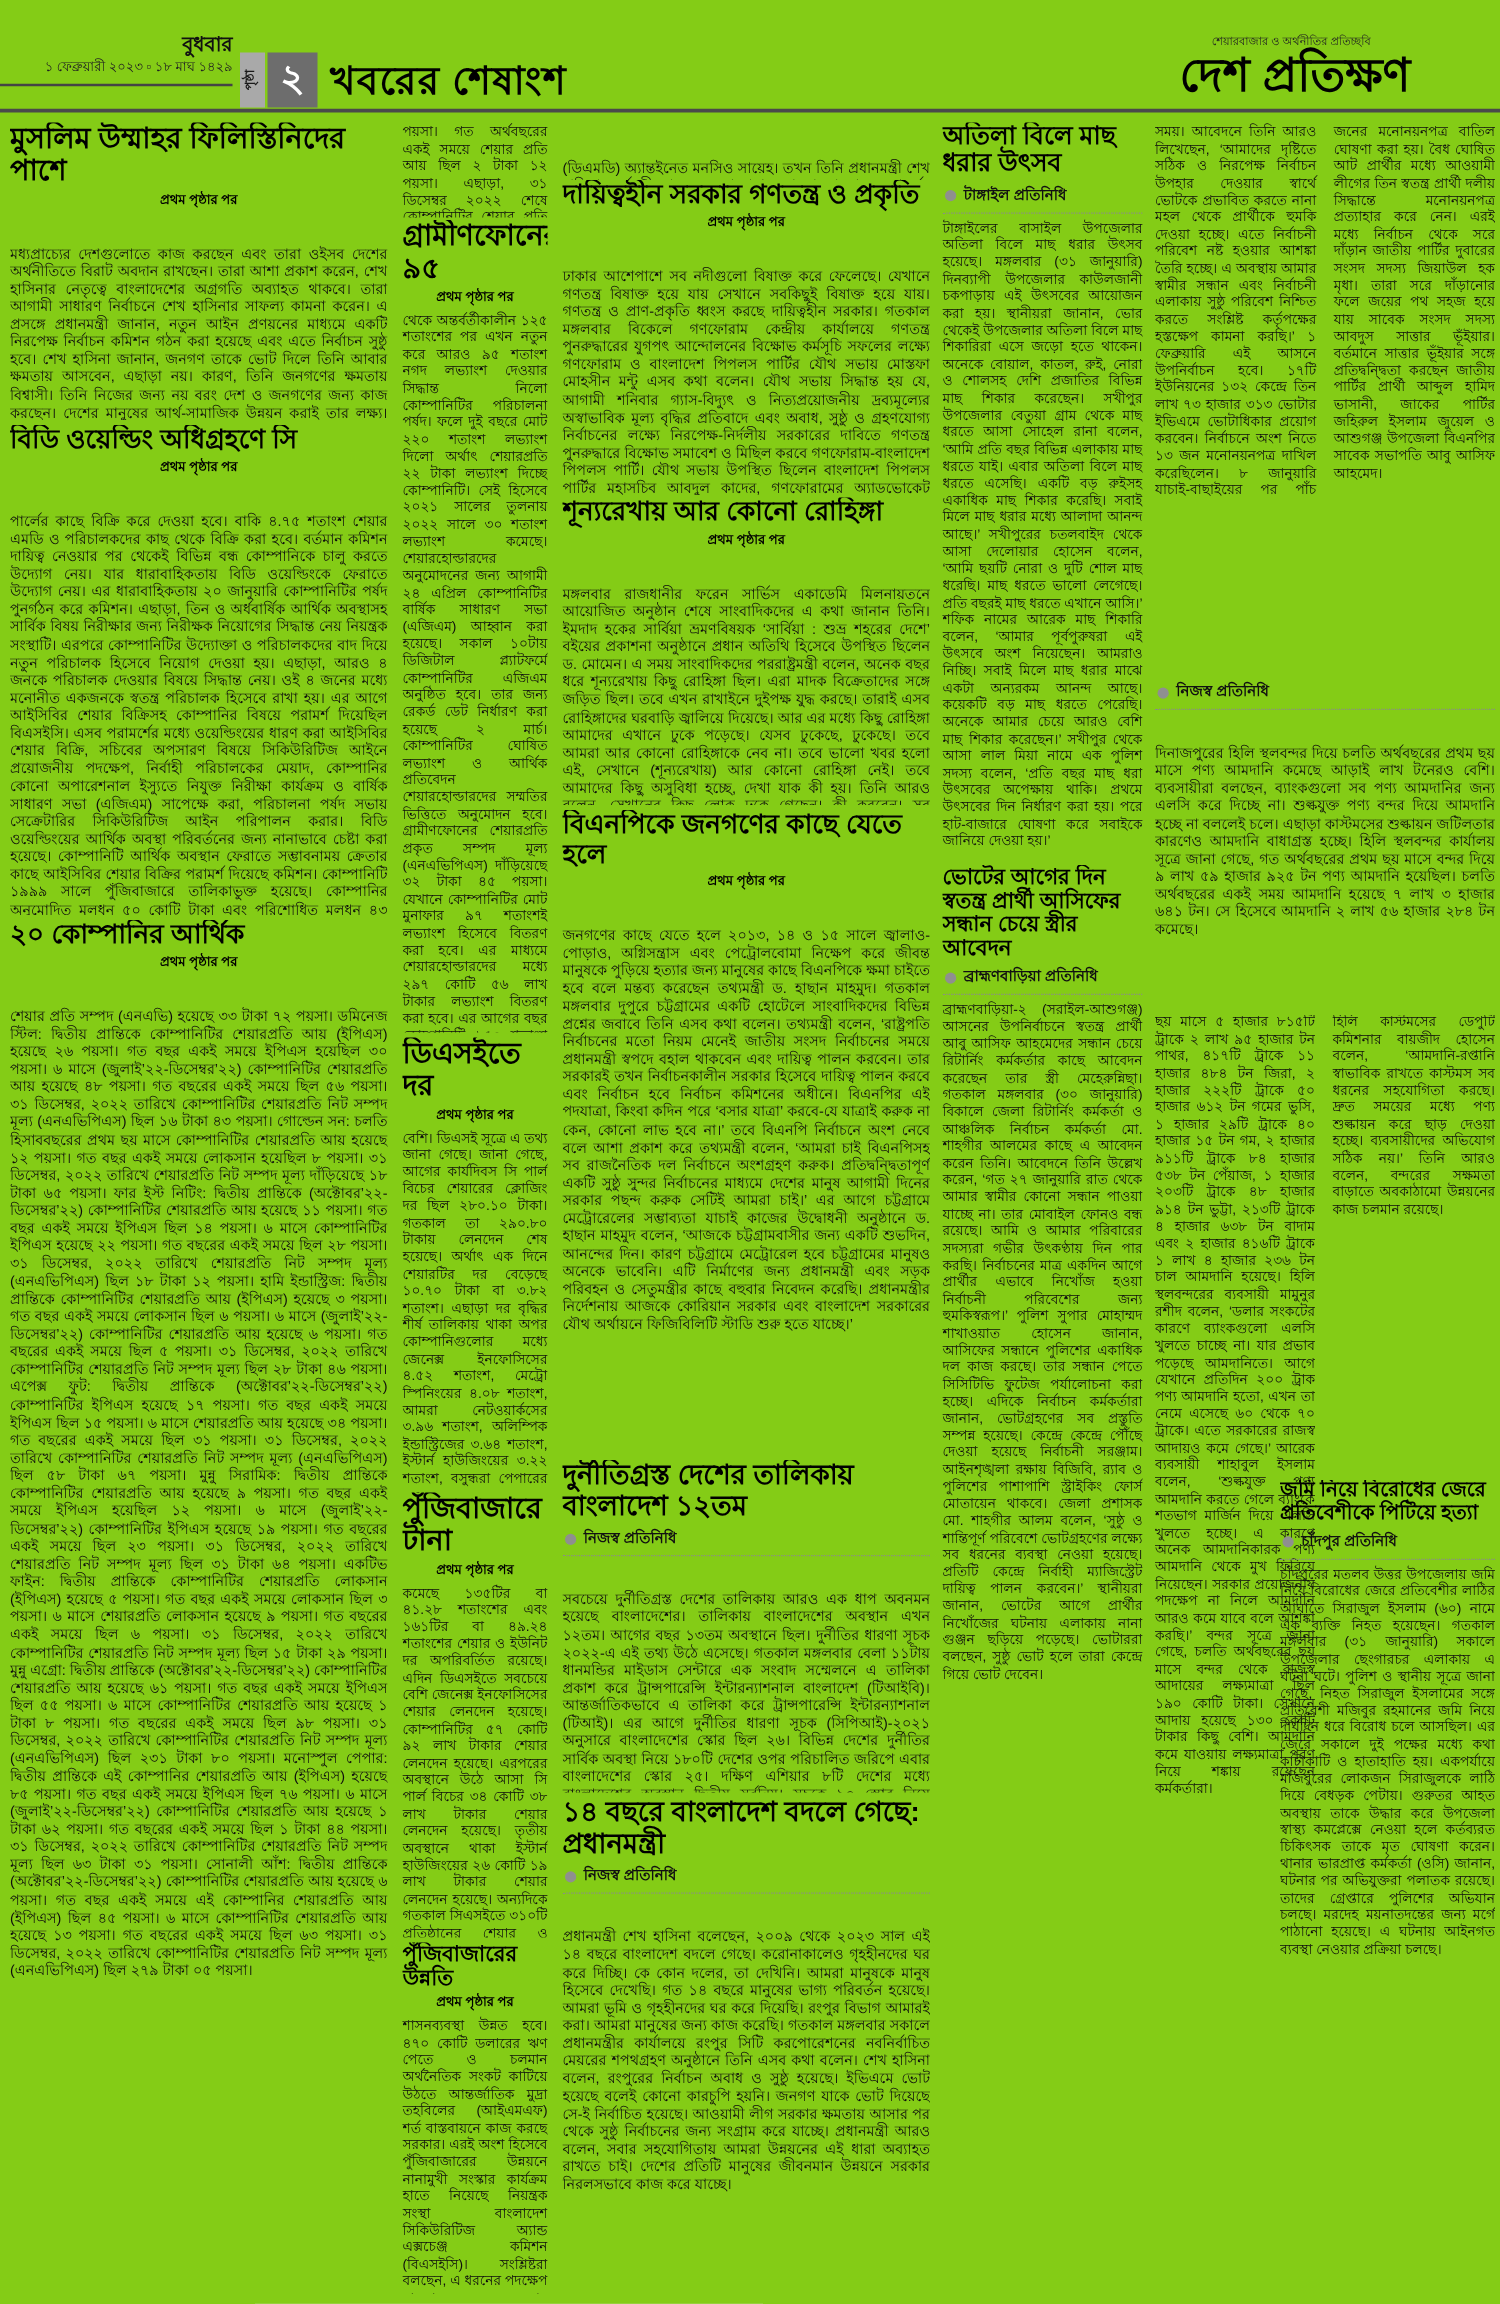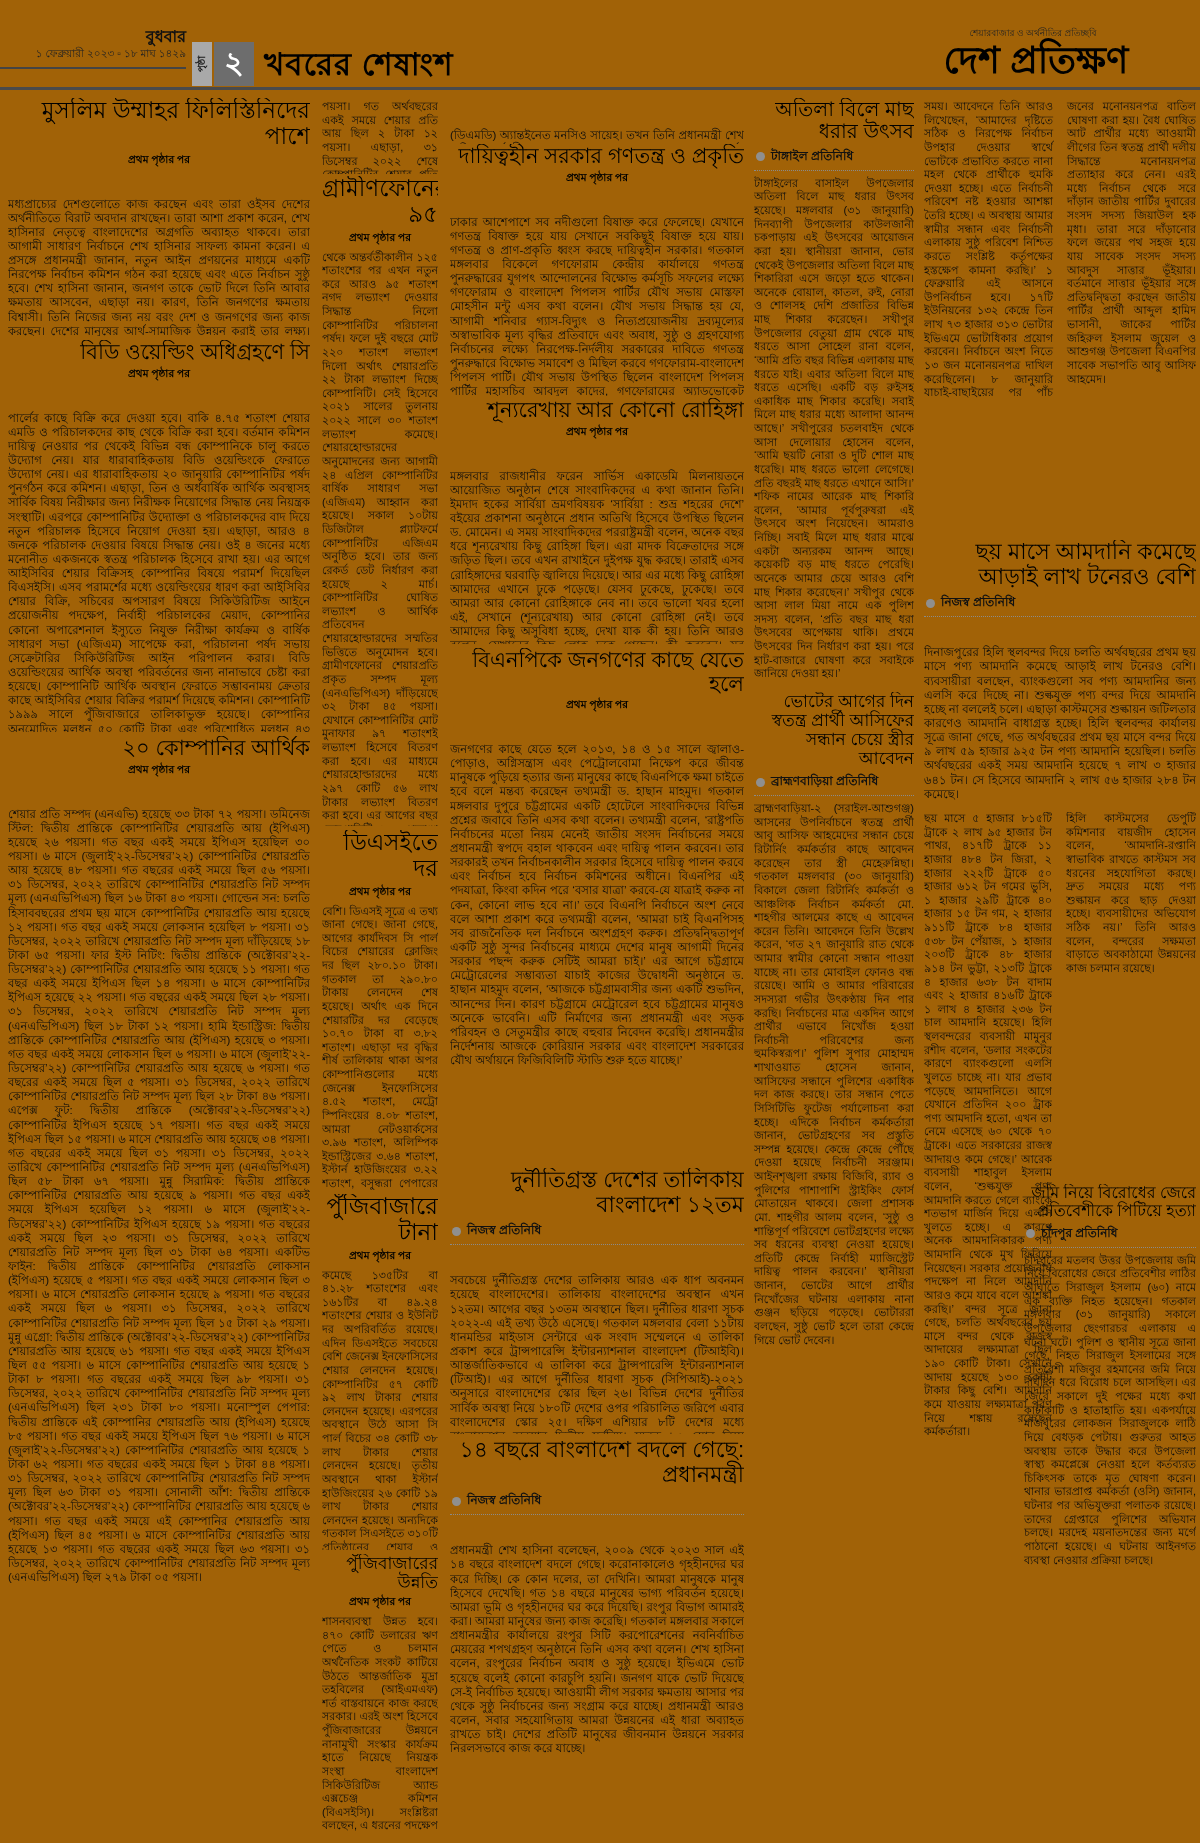--- a/index.html
+++ b/index.html
@@ -1,36 +1,36 @@
 <!DOCTYPE html>
 <html lang="bn"><head>
 <meta charset="utf-8">
 <style>
   html,body{margin:0;padding:0;}
   body{background:#e8e8e6;font-family:"Liberation Sans","DejaVu Sans",sans-serif;}
-  .page{position:relative;width:1200px;height:1843px;margin:0 auto;background:#a16207;color:#111;overflow:hidden;}
+  .page{position:relative;width:1200px;height:1843px;margin:0 auto;background:#84cc16;color:#111;overflow:hidden;}
 
   
   .hdr-date{position:absolute;left:0px;top:28px;width:186px;text-align:right;border-bottom:2px solid #444;padding-bottom:4px;}
   .hdr-weekday{font-weight:bold;font-size:16px;line-height:18px;}
   .hdr-dateline{font-size:10.5px;color:#222;}
   .page-label-box{position:absolute;left:192px;top:42px;width:20px;height:44px;background:#a9a9a9;color:#1a1a1a;
     display:flex;align-items:center;justify-content:center;font-size:10px;font-weight:bold;
     writing-mode:vertical-rl;transform:rotate(180deg);}
   .page-num-box{position:absolute;left:214px;top:42px;width:40px;height:44px;background:#6d6d6d;color:#fff;
     display:flex;align-items:center;justify-content:center;font-size:30px;font-weight:bold;}
   .section-title{position:absolute;left:264px;top:40px;font-size:31px;font-weight:bold;letter-spacing:1px;color:#000;}
   .logo-wrap{position:absolute;right:4px;top:26px;width:320px;text-align:center;}
   .logo-tag{font-size:9px;color:#222;margin-right:6px;}
   .logo-name{font-size:37px;font-weight:900;color:#000;letter-spacing:0px;line-height:40px;}
   .hdr-rule{position:absolute;left:0;top:87px;width:1200px;height:3px;background:#4a4a4a;}
 
   
   .story{position:absolute;overflow:hidden;}
-  .hl{margin:0 0 2px 0;text-align:right;font-weight:normal;color:#000;line-height:1.12;}
+  .hl{margin:0 0 2px 0;text-align:left;font-weight:bold;color:#000;line-height:1.12;}
   .hl-23{font-size:23px;}
   .hl-24{font-size:21px;}
   .hl-22{font-size:22px;}
   .hl-20{font-size:20px;}
   .hl-19{font-size:23px;}
   .hl-17{font-size:17px;}
   .hl-16{font-size:16px;}
   .cont{text-align:center;font-size:10.5px;font-weight:bold;margin:1px 0 4px 0;color:#000;}
   .byline-row{display:flex;align-items:center;gap:6px;margin:4px 0 2px 2px;font-size:12px;font-weight:bold;}
   .bullet{width:9px;height:9px;border-radius:50%;background:#8f8f8f;flex:0 0 auto;}
@@ -164,21 +164,20 @@
     </div>
     <div class="dotrule"></div>
     <div class="body-sm">ব্রাহ্মণবাড়িয়া-২ (সরাইল-আশুগঞ্জ) আসনের উপনির্বাচনে স্বতন্ত্র প্রার্থী আবু আসিফ আহমেদের সন্ধান চেয়ে রিটার্নিং কর্মকর্তার কাছে আবেদন করেছেন তার স্ত্রী মেহেরুন্নিছা। গতকাল মঙ্গলবার (৩০ জানুয়ারি) বিকালে জেলা রিটার্নিং কর্মকর্তা ও আঞ্চলিক নির্বাচন কর্মকর্তা মো. শাহগীর আলমের কাছে এ আবেদন করেন তিনি। আবেদনে তিনি উল্লেখ করেন, ‘গত ২৭ জানুয়ারি রাত থেকে আমার স্বামীর কোনো সন্ধান পাওয়া যাচ্ছে না। তার মোবাইল ফোনও বন্ধ রয়েছে। আমি ও আমার পরিবারের সদস্যরা গভীর উৎকণ্ঠায় দিন পার করছি। নির্বাচনের মাত্র একদিন আগে প্রার্থীর এভাবে নিখোঁজ হওয়া নির্বাচনী পরিবেশের জন্য হুমকিস্বরূপ।’ পুলিশ সুপার মোহাম্মদ শাখাওয়াত হোসেন জানান, আসিফের সন্ধানে পুলিশের একাধিক দল কাজ করছে। তার সন্ধান পেতে সিসিটিভি ফুটেজ পর্যালোচনা করা হচ্ছে। এদিকে নির্বাচন কর্মকর্তারা জানান, ভোটগ্রহণের সব প্রস্তুতি সম্পন্ন হয়েছে। কেন্দ্রে কেন্দ্রে পৌঁছে দেওয়া হয়েছে নির্বাচনী সরঞ্জাম। আইনশৃঙ্খলা রক্ষায় বিজিবি, র‌্যাব ও পুলিশের পাশাপাশি স্ট্রাইকিং ফোর্স মোতায়েন থাকবে। জেলা প্রশাসক মো. শাহগীর আলম বলেন, ‘সুষ্ঠু ও শান্তিপূর্ণ পরিবেশে ভোটগ্রহণের লক্ষ্যে সব ধরনের ব্যবস্থা নেওয়া হয়েছে। প্রতিটি কেন্দ্রে নির্বাহী ম্যাজিস্ট্রেট দায়িত্ব পালন করবেন।’ স্থানীয়রা জানান, ভোটের আগে প্রার্থীর নিখোঁজের ঘটনায় এলাকায় নানা গুঞ্জন ছড়িয়ে পড়েছে। ভোটাররা বলছেন, সুষ্ঠু ভোট হলে তারা কেন্দ্রে গিয়ে ভোট দেবেন।</div>
   </section>
 
   <section class="story frag" style="left:924px;top:98px;width:272px;height:438px">
     <div class="body-sm twocol">সময়। আবেদনে তিনি আরও লিখেছেন, ‘আমাদের দৃষ্টিতে সঠিক ও নিরপেক্ষ নির্বাচন উপহার দেওয়ার স্বার্থে ভোটকে প্রভাবিত করতে নানা মহল থেকে প্রার্থীকে হুমকি দেওয়া হচ্ছে। এতে নির্বাচনী পরিবেশ নষ্ট হওয়ার আশঙ্কা তৈরি হচ্ছে। এ অবস্থায় আমার স্বামীর সন্ধান এবং নির্বাচনী এলাকায় সুষ্ঠু পরিবেশ নিশ্চিত করতে সংশ্লিষ্ট কর্তৃপক্ষের হস্তক্ষেপ কামনা করছি।’ ১ ফেব্রুয়ারি এই আসনে উপনির্বাচন হবে। ১৭টি ইউনিয়নের ১৩২ কেন্দ্রে তিন লাখ ৭৩ হাজার ৩১৩ ভোটার ইভিএমে ভোটাধিকার প্রয়োগ করবেন। নির্বাচনে অংশ নিতে ১৩ জন মনোনয়নপত্র দাখিল করেছিলেন। ৮ জানুয়ারি যাচাই-বাছাইয়ের পর পাঁচ জনের মনোনয়নপত্র বাতিল ঘোষণা করা হয়। বৈধ ঘোষিত আট প্রার্থীর মধ্যে আওয়ামী লীগের তিন স্বতন্ত্র প্রার্থী দলীয় সিদ্ধান্তে মনোনয়নপত্র প্রত্যাহার করে নেন। এরই মধ্যে নির্বাচন থেকে সরে দাঁড়ান জাতীয় পার্টির দুবারের সংসদ সদস্য জিয়াউল হক মৃধা। তারা সরে দাঁড়ানোর ফলে জয়ের পথ সহজ হয়ে যায় সাবেক সংসদ সদস্য আবদুস সাত্তার ভূঁইয়ার। বর্তমানে সাত্তার ভূঁইয়ার সঙ্গে প্রতিদ্বন্দ্বিতা করছেন জাতীয় পার্টির প্রার্থী আব্দুল হামিদ ভাসানী, জাকের পার্টির জহিরুল ইসলাম জুয়েল ও আশুগঞ্জ উপজেলা বিএনপির সাবেক সভাপতি আবু আসিফ আহমেদ।</div>
   </section>
 
   <section class="story" style="left:924px;top:540px;width:272px;height:268px">
-    <h2 class="hl hl-22">ছয় মাসে আমদানি কমেছে আড়াই লাখ টনেরও বেশি</h2>
     <div class="byline-row">
       <span class="bullet"></span>
       <span>নিজস্ব প্রতিনিধি</span>
     </div>
     <div class="dotrule"></div>
     <div class="body">দিনাজপুরের হিলি স্থলবন্দর দিয়ে চলতি অর্থবছরের প্রথম ছয় মাসে পণ্য আমদানি কমেছে আড়াই লাখ টনেরও বেশি। ব্যবসায়ীরা বলছেন, ব্যাংকগুলো সব পণ্য আমদানির জন্য এলসি করে দিচ্ছে না। শুল্কযুক্ত পণ্য বন্দর দিয়ে আমদানি হচ্ছে না বললেই চলে। এছাড়া কাস্টমসের শুল্কায়ন জটিলতার কারণেও আমদানি বাধাগ্রস্ত হচ্ছে। হিলি স্থলবন্দর কার্যালয় সূত্রে জানা গেছে, গত অর্থবছরের প্রথম ছয় মাসে বন্দর দিয়ে ৯ লাখ ৫৯ হাজার ৯২৫ টন পণ্য আমদানি হয়েছিল। চলতি অর্থবছরের একই সময় আমদানি হয়েছে ৭ লাখ ৩ হাজার ৬৪১ টন। সে হিসেবে আমদানি ২ লাখ ৫৬ হাজার ২৮৪ টন কমেছে।</div>
   </section>
 
   <section class="story" style="left:924px;top:812px;width:128px;height:1022px">
     <div class="body-sm">ছয় মাসে ৫ হাজার ৮১৫টি ট্রাকে ২ লাখ ৯৫ হাজার টন পাথর, ৪১৭টি ট্রাকে ১১ হাজার ৪৮৪ টন জিরা, ২ হাজার ২২২টি ট্রাকে ৫০ হাজার ৬১২ টন গমের ভুসি, ১ হাজার ২৯টি ট্রাকে ৪০ হাজার ১৫ টন গম, ২ হাজার ৯১১টি ট্রাকে ৮৪ হাজার ৫৩৮ টন পেঁয়াজ, ১ হাজার ২০৩টি ট্রাকে ৪৮ হাজার ৯১৪ টন ভুট্টা, ২১৩টি ট্রাকে ৪ হাজার ৬৩৮ টন বাদাম এবং ২ হাজার ৪১৬টি ট্রাকে ১ লাখ ৪ হাজার ২৩৬ টন চাল আমদানি হয়েছে। হিলি স্থলবন্দরের ব্যবসায়ী মামুনুর রশীদ বলেন, ‘ডলার সংকটের কারণে ব্যাংকগুলো এলসি খুলতে চাচ্ছে না। যার প্রভাব পড়েছে আমদানিতে। আগে যেখানে প্রতিদিন ২০০ ট্রাক পণ্য আমদানি হতো, এখন তা নেমে এসেছে ৬০ থেকে ৭০ ট্রাকে। এতে সরকারের রাজস্ব আদায়ও কমে গেছে।’ আরেক ব্যবসায়ী শাহাবুল ইসলাম বলেন, ‘শুল্কযুক্ত পণ্য আমদানি করতে গেলে ব্যাংকে শতভাগ মার্জিন দিয়ে এলসি খুলতে হচ্ছে। এ কারণে অনেক আমদানিকারক পণ্য আমদানি থেকে মুখ ফিরিয়ে নিয়েছেন। সরকার প্রয়োজনীয় পদক্ষেপ না নিলে আমদানি আরও কমে যাবে বলে আশঙ্কা করছি।’ বন্দর সূত্রে জানা গেছে, চলতি অর্থবছরের ছয় মাসে বন্দর থেকে রাজস্ব আদায়ের লক্ষ্যমাত্রা ছিল ১৯০ কোটি টাকা। সেখানে আদায় হয়েছে ১৩০ কোটি টাকার কিছু বেশি। আমদানি কমে যাওয়ায় লক্ষ্যমাত্রা পূরণ নিয়ে শঙ্কায় রয়েছেন কর্মকর্তারা।</div>

